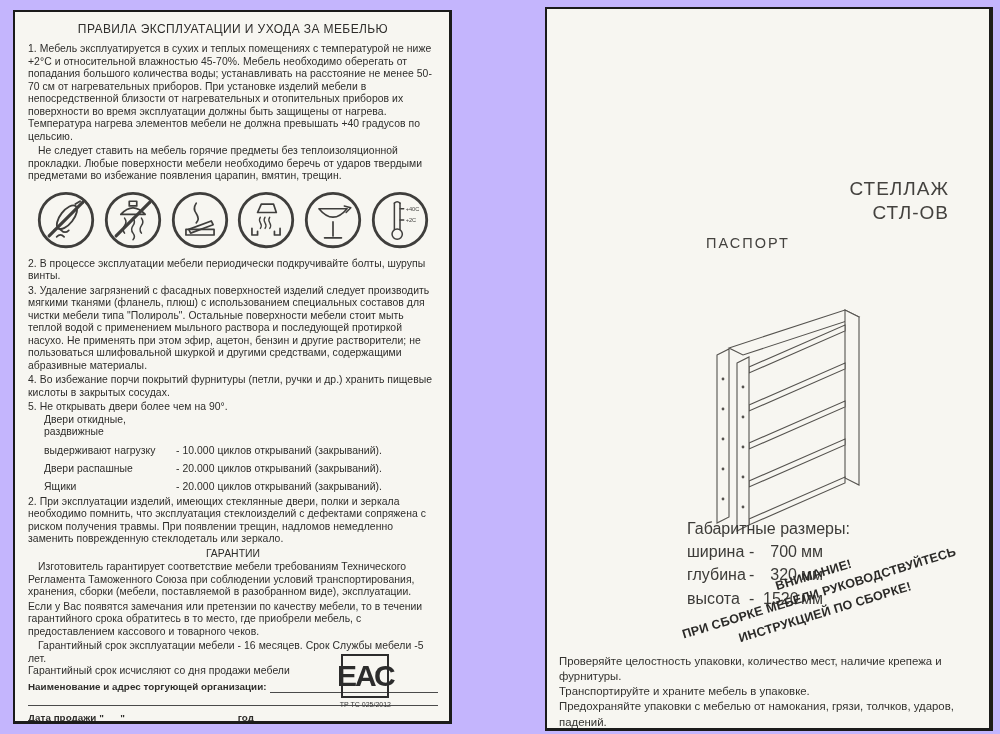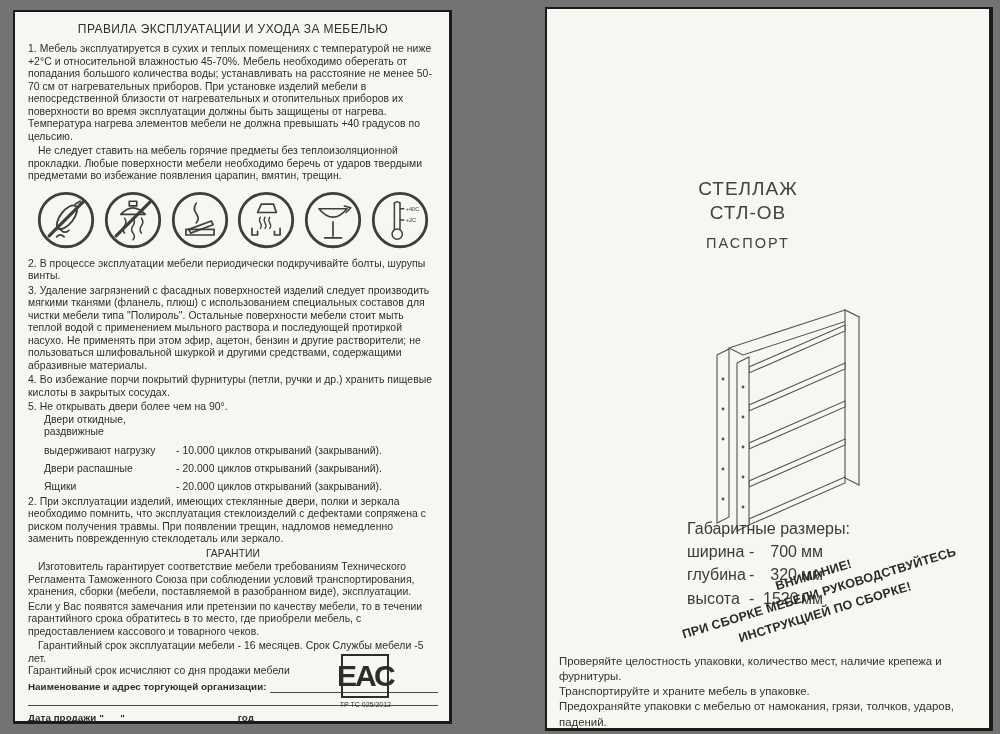--- a/index.html
+++ b/index.html
@@ -1,16 +1,16 @@
 <!DOCTYPE html>
 <html><head>
 <meta charset="utf-8">
 <style>
   html,body{margin:0;padding:0;background:#a8a6a1;}
-  .scan{position:relative;width:1000px;height:734px;background:#737373;
+  .scan{position:relative;width:1000px;height:734px;background:#c4b5fd;
         font-family:"Liberation Sans",sans-serif;color:#2e2d2b;overflow:hidden;}
   .page{position:absolute;background:#f7f6f1;border:2px solid #1b1b1b;box-sizing:border-box;overflow:hidden;}
   .page-left{left:13px;top:10px;width:439px;height:714px;border-right-width:3px;border-bottom-width:3px;}
   .page-right{left:545px;top:7px;width:448px;height:724px;border-right-width:4px;border-bottom-width:3px;}
 
   
   .lp{padding:6px 11px 0 13px;font-size:10.4px;line-height:1.2;letter-spacing:.05px;}
   .lp p{margin:0 0 2px;}
   .lp .title{text-align:center;font-size:12px;letter-spacing:.4px;margin:4px 0 7px;}
   .lp .indent{text-indent:10px;}
@@ -24,21 +24,21 @@
   .seller-fill{flex:1;border-bottom:1px solid #4a4a4a;height:11px;margin-left:3px;}
   .full-rule{border-bottom:1.5px solid #4a4a4a;height:12px;margin:0 0 6px;}
   .date-line{font-weight:bold;font-size:9.8px;margin-top:4px;}
   .note-line{font-weight:bold;font-size:9.6px;margin-top:3px;}
   .eac-block{position:absolute;right:58px;bottom:13px;text-align:center;}
   .eac-box{width:44px;height:40px;border:2px solid #2c2c2c;display:flex;align-items:center;justify-content:center;
            font-weight:bold;font-size:30px;letter-spacing:-2px;color:#2c2c2c;margin:0 auto;}
   .eac-reg{font-size:7px;margin-top:3px;color:#3a3a3a;}
 
   
-  .rp-title{position:absolute;top:168px;left:0;right:40px;text-align:center;
+  .rp-title{position:absolute;top:168px;left:0;right:40px;text-align:right;
             font-size:19px;letter-spacing:1px;color:#44423f;line-height:1.25;}
   .rp-passport{position:absolute;top:226px;left:0;right:40px;text-align:center;
                font-size:14.5px;letter-spacing:2px;color:#44423f;}
   .rp-shelf{position:absolute;left:148px;top:286px;}
   .rp-shelf *{stroke:#55534f;fill:#f7f6f1;stroke-width:1.1;}
   .rp-shelf .dot{fill:#55534f;stroke:none;}
   .rp-dims{position:absolute;left:140px;top:508px;font-size:16px;color:#3c3b38;line-height:1.45;}
   .dim-grid{display:grid;grid-template-columns:62px 14px 38px 24px;}
   .dim-grid .v{text-align:right;padding-right:4px;}
   .rp-warning{position:absolute;left:100px;top:556px;width:345px;transform:rotate(-17deg);

